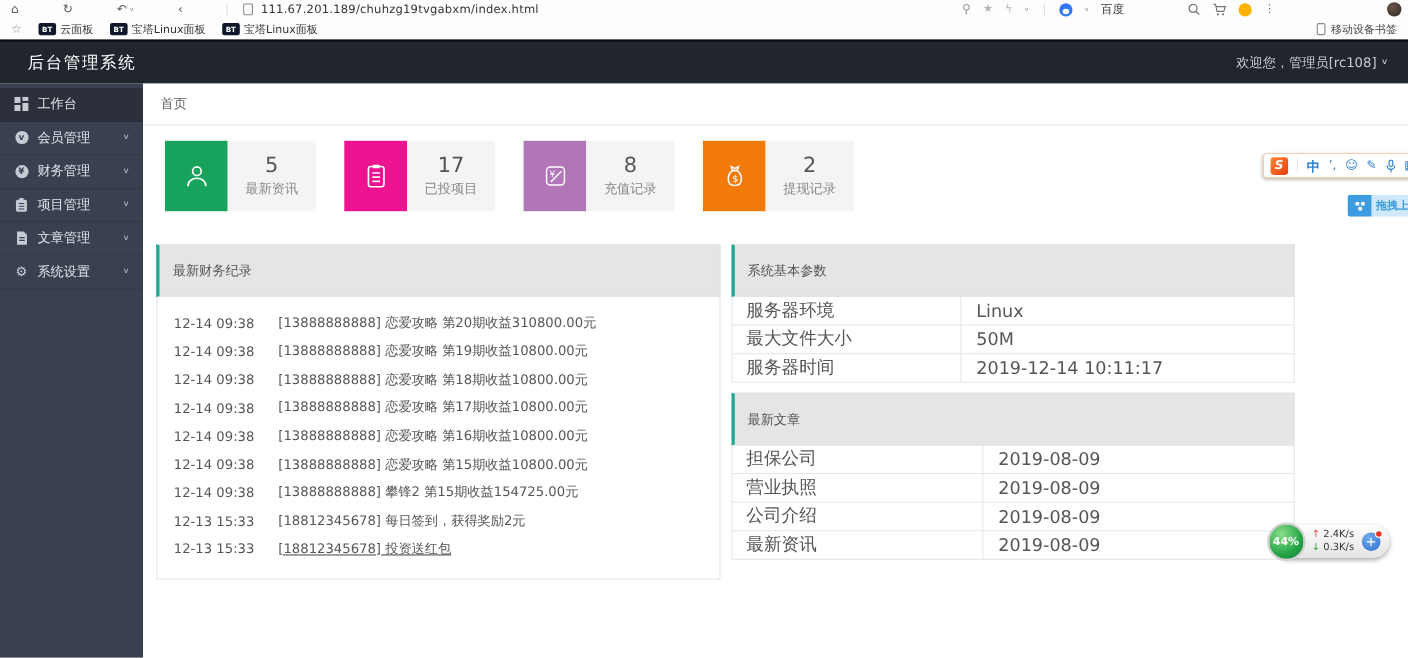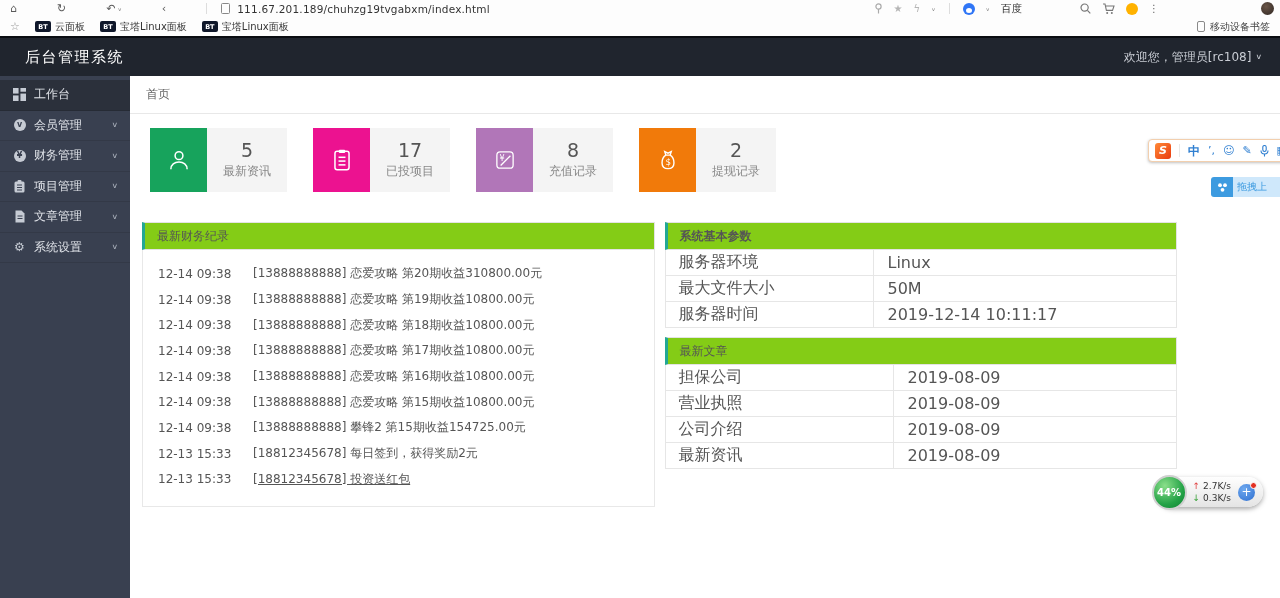--- a/index.html
+++ b/index.html
@@ -51,43 +51,43 @@
   .breadcrumb-bar { height:38px; border-bottom:1px solid #e8e8e8; display:flex; align-items:center;
     padding-left:16px; font-size:12px; color:#666; }
   .cards { display:flex; gap:26px; padding:14px 0 0 20px; }
   .stat-card { display:flex; width:137px; height:64px; cursor:pointer; }
   .stat-icon-box { width:57px; display:flex; align-items:center; justify-content:center; }
   .stat-body { flex:1; background:#f4f4f4; display:flex; flex-direction:column; align-items:center; justify-content:center; }
   .stat-value { font-size:19px; color:#555; line-height:1.1; }
   .stat-label { font-size:12px; color:#888; margin-top:2px; }
   .panels { display:flex; gap:10px; margin:30px 103px 0 12px; align-items:flex-start; }
   .panel-col { flex:1; min-width:0; }
-  .panel-header { height:28px; background:#84cc16; border:1px solid #e3e3e3; border-left:3px solid #22a795;
+  .panel-header { height:48px; background:#e5e5e5; border:1px solid #e3e3e3; border-left:3px solid #22a795;
     display:flex; align-items:center; padding-left:12px; font-size:12px; color:#555; }
   .finance-body { border:1px solid #e8e8e8; border-top:none; height:257px; padding-top:11px; }
   .record { height:25.7px; display:flex; align-items:center; font-size:12px; color:#555; padding-left:15px; white-space:nowrap; }
   .record-time { width:95px; flex:none; }
   .underlined { text-decoration:underline; }
   .data-table { border-left:1px solid #e6e6e6; border-right:1px solid #e6e6e6; }
   .t-row { display:flex; height:26px; border-bottom:1px solid #e6e6e6; font-size:16px; color:#555; align-items:stretch; }
   .t-label { width:208px; flex:none; border-right:1px solid #e6e6e6; display:flex; align-items:center; padding-left:13px; }
   .articles .t-label { width:228px; }
   .t-value { display:flex; align-items:center; padding-left:14px; }
   .articles-panel { margin-top:9px; }
   
   .sogou-bar { position:absolute; top:139px; right:-14px; height:23px; background:#fff;
     border:1px solid #f2cfae; border-radius:4px; box-shadow:0 1px 3px rgba(0,0,0,.25);
     display:flex; align-items:center; padding:0 6px; gap:8px; }
   .sogou-logo { width:16px; height:16px; border-radius:3px; background:linear-gradient(135deg,#ff8a38,#e93a0e);
     color:#fff; font-weight:bold; font-size:11px; font-style:italic; display:flex; align-items:center; justify-content:center; }
   .sg-div { width:1px; height:13px; background:#e8e8e8; }
   .sg-ico { color:#2f7fd1; font-size:11px; line-height:1; cursor:pointer; display:flex; align-items:center; }
   .sg-zh { font-weight:bold; font-size:12px; }
-  .drag-badge { position:absolute; top:177px; right:0; display:flex; height:20px; width:69px;
-    overflow:hidden; border-radius:3px 0 0 3px; cursor:pointer; }
+  .drag-badge { position:absolute; top:177px; right:0; display:flex; height:20px; width:55px;
+    overflow:hidden; border-radius:3px 0 0 3px; cursor:pointer;font-weight:bold; }
   .drag-icon-box { width:22px; flex:none; background:#3d9be0; display:flex; align-items:center; justify-content:center; }
   .drag-label { flex:1; background:#cfe8fb; color:#3d9be0; font-size:10px; display:flex; align-items:center;
     padding-left:4px; white-space:nowrap; }
   .speed-widget { position:absolute; top:477px; right:17px; height:30px; display:flex; align-items:center;
     background:linear-gradient(#fefefe,#e4e4e4); border-radius:16px; box-shadow:0 2px 5px rgba(0,0,0,.35); padding-right:8px; }
   .speed-ball { width:35px; height:35px; border-radius:50%; margin-left:-5px; flex:none;
     background:radial-gradient(circle at 35% 28%,#8adf8a,#23a246 62%,#0f8031);
     border:2px solid #cfcfcf; color:#fff; font-size:10px; font-weight:bold;
     display:flex; align-items:center; justify-content:center; cursor:pointer; }
   .speed-stats { font-size:9px; color:#333; margin:0 7px 0 6px; line-height:1.35; }
@@ -342,21 +342,21 @@
           </div>
         <div class="record">
             <span class="record-time">12-13 15:33</span>
             <span class="underlined">[18812345678] 投资送红包</span>
           </div>
       </div>
     </div>
 
     <div class="panel-col">
       <div>
-        <div class="panel-header" style="border-left-color: rgb(34, 167, 149); font-weight: bold;">
+        <div class="panel-header" style="border-left-color: rgb(34, 167, 149);">
           <span>系统基本参数</span>
         </div>
         <div class="data-table">
           <div class="t-row">
               <span class="t-label">服务器环境</span>
               <span class="t-value">Linux</span>
             </div>
           <div class="t-row">
               <span class="t-label">最大文件大小</span>
               <span class="t-value">50M</span>
@@ -419,21 +419,21 @@
       </svg>
   </span>
   <span class="drag-label">拖拽上</span>
 </div>
 
 <div class="speed-widget">
   <div class="speed-ball">44%</div>
   <div class="speed-stats">
     <div class="row">
         <span class="arr-up">↑</span>
-        <span>2.7K/s</span>
+        <span>2.4K/s</span>
       </div>
     <div class="row">
         <span class="arr-down">↓</span>
         <span>0.3K/s</span>
       </div>
   </div>
   <div class="speed-plus">
       <span>+</span>
       <span class="red-dot"></span>
     </div>

